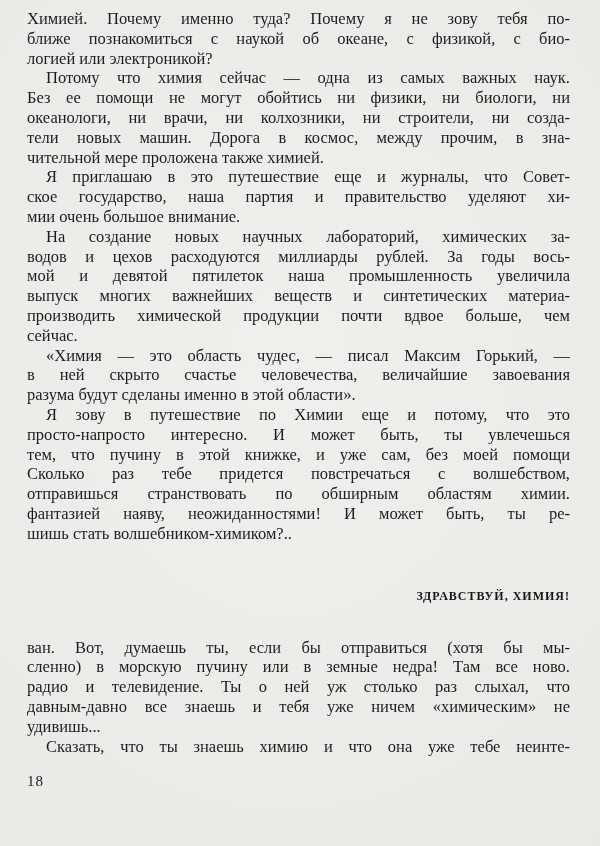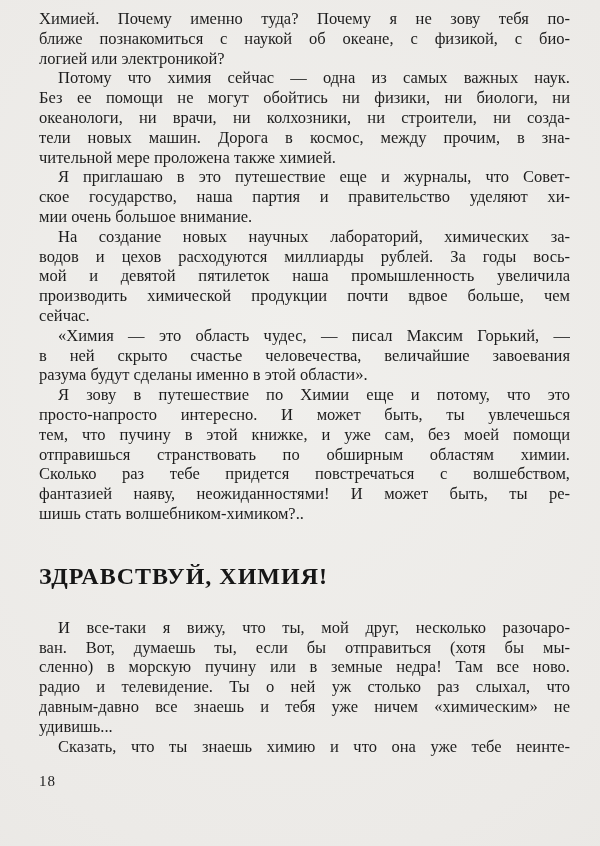--- a/index.html
+++ b/index.html
@@ -13,21 +13,21 @@
     background: #e9e7e4;
   }
   .scan {
     position: relative;
     width: 600px;
     height: 846px;
     box-sizing: border-box;
     background: radial-gradient(ellipse 130% 110% at 48% 42%, #f0efec 0%, #eceae7 55%, #e6e4e0 100%);
     font-family: "Liberation Serif", "DejaVu Serif", serif;
     color: #1d1d1d;
-    padding: 9px 30px 0 39px;
+    padding: 9px 30px 0 27px;
   }
   .text-block {
     font-size: 16.5px;
     line-height: 19.8px;
   }
   .paragraph { margin: 0; }
   .line {
     text-align: justify;
     text-align-last: justify;
     white-space: normal;
@@ -37,22 +37,22 @@
   .line.lastline {
     text-align-last: left;
   }
   .line.firstline.indented {
     text-indent: 19px;
   }
   .heading {
     margin: 40px 0 30px 0;
     height: 24px;
     line-height: 24px;
-    text-align: left;
-    font-size: 24px;
+    text-align: right;
+    font-size: 12px;
     font-weight: 700;
     letter-spacing: 1px;
     color: #161616;
   }
   .page-number {
     margin-top: 15px;
     font-size: 15px;
     line-height: 20px;
     letter-spacing: 1px;
     color: #222;
@@ -77,42 +77,42 @@
       </div>
       <div class="paragraph">
         <div class="line firstline indented">Я приглашаю в это путешествие еще и журналы, что Совет-</div>
         <div class="line">ское государство, наша партия и правительство уделяют хи-</div>
         <div class="line lastline">мии очень большое внимание.</div>
       </div>
       <div class="paragraph">
         <div class="line firstline indented">На создание новых научных лабораторий, химических за-</div>
         <div class="line">водов и цехов расходуются миллиарды рублей. За годы вось-</div>
         <div class="line">мой и девятой пятилеток наша промышленность увеличила</div>
+        <div class="line">выпуск многих важнейших веществ и синтетических материа-</div>
         <div class="line">производить химической продукции почти вдвое больше, чем</div>
         <div class="line lastline">сейчас.</div>
       </div>
       <div class="paragraph">
         <div class="line firstline indented">«Химия — это область чудес, — писал Максим Горький, —</div>
         <div class="line">в ней скрыто счастье человечества, величайшие завоевания</div>
         <div class="line lastline">разума будут сделаны именно в этой области».</div>
       </div>
       <div class="paragraph">
         <div class="line firstline indented">Я зову в путешествие по Химии еще и потому, что это</div>
         <div class="line">просто-напросто интересно. И может быть, ты увлечешься</div>
         <div class="line">тем, что пучину в этой книжке, и уже сам, без моей помощи</div>
+        <div class="line">Сколько раз тебе придется повстречаться с волшебством,</div>
         <div class="line">отправишься странствовать по обширным областям химии.</div>
-        <div class="line">Сколько раз тебе придется повстречаться с волшебством,</div>
         <div class="line">фантазией наяву, неожиданностями! И может быть, ты ре-</div>
         <div class="line lastline">шишь стать волшебником-химиком?..</div>
       </div>
     </div>
   <h2 class="heading">ЗДРАВСТВУЙ, ХИМИЯ!</h2>
   <div class="text-block" id="after-heading">
       <div class="paragraph">
-        <div class="line firstline indented">И все-таки я вижу, что ты, мой друг, несколько разочаро-</div>
         <div class="line">ван. Вот, думаешь ты, если бы отправиться (хотя бы мы-</div>
         <div class="line">сленно) в морскую пучину или в земные недра! Там все ново.</div>
         <div class="line">радио и телевидение. Ты о ней уж столько раз слыхал, что</div>
         <div class="line">давным-давно все знаешь и тебя уже ничем «химическим» не</div>
         <div class="line lastline">удивишь...</div>
       </div>
       <div class="paragraph">
         <div class="line firstline indented">Сказать, что ты знаешь химию и что она уже тебе неинте-</div>
       </div>
     </div>

